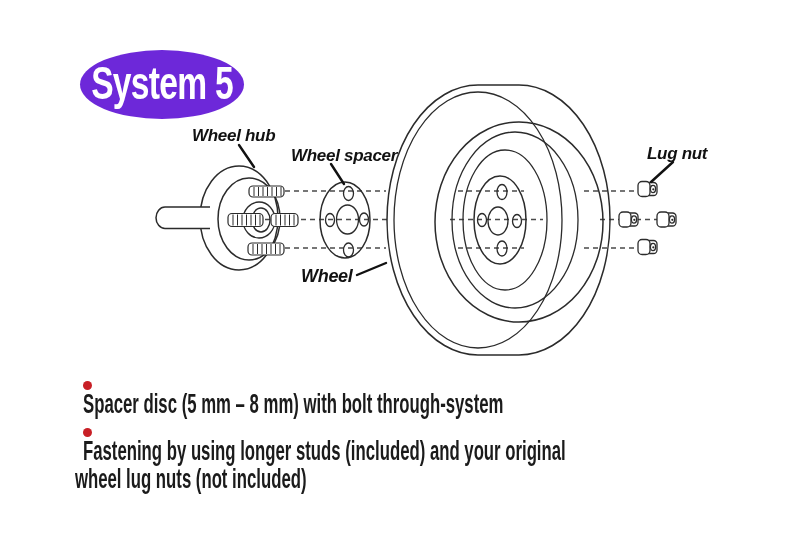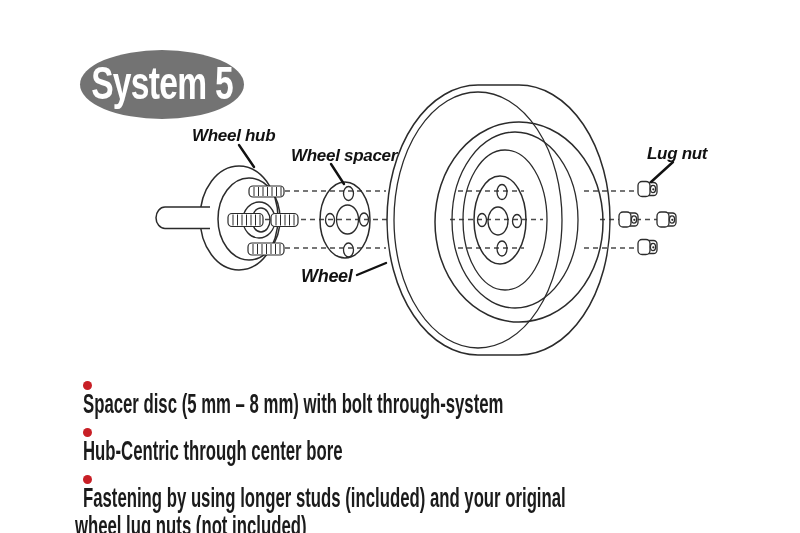--- a/index.html
+++ b/index.html
@@ -3,21 +3,21 @@
 <meta charset="utf-8">
 <style>
   html,body{margin:0;padding:0;background:#ffffff;}
   .stage{
     position:relative;width:800px;height:533px;background:#ffffff;overflow:hidden;
     font-family:"Liberation Sans",sans-serif;
   }
   
   .badge{
     position:absolute;left:80px;top:50px;width:164px;height:69px;
-    background:#737373;border-radius:50%;
+    background:#6d28d9;border-radius:50%;
     display:flex;align-items:center;justify-content:center;
   }
   .badge span{
     color:#ffffff;font-size:46px;font-weight:bold;letter-spacing:-1px;
     transform:scaleX(0.73);transform-origin:center;white-space:nowrap;
     padding-bottom:3px;
   }
   
   svg.diagram{position:absolute;left:0;top:0;}
   svg .lbl{
@@ -142,24 +142,20 @@
     <text class="lbl" x="647" y="159" font-size="17">Lug nut</text>
   </svg>
 
   <div class="bullets">
     <div class="bullet-row">
       <span class="dot"></span>
       <div class="btext">Spacer disc (5 mm – 8 mm) with bolt through-system</div>
     </div>
     <div class="bullet-row">
       <span class="dot"></span>
-      <div class="btext">Hub-Centric through center bore</div>
-    </div>
-    <div class="bullet-row">
-      <span class="dot"></span>
       <div class="btext">
         <div>Fastening by using longer studs (included) and your original</div>
         <div class="cont">wheel lug nuts (not included)</div>
       </div>
     </div>
   </div>
 
 </div>
 
 </body></html>

